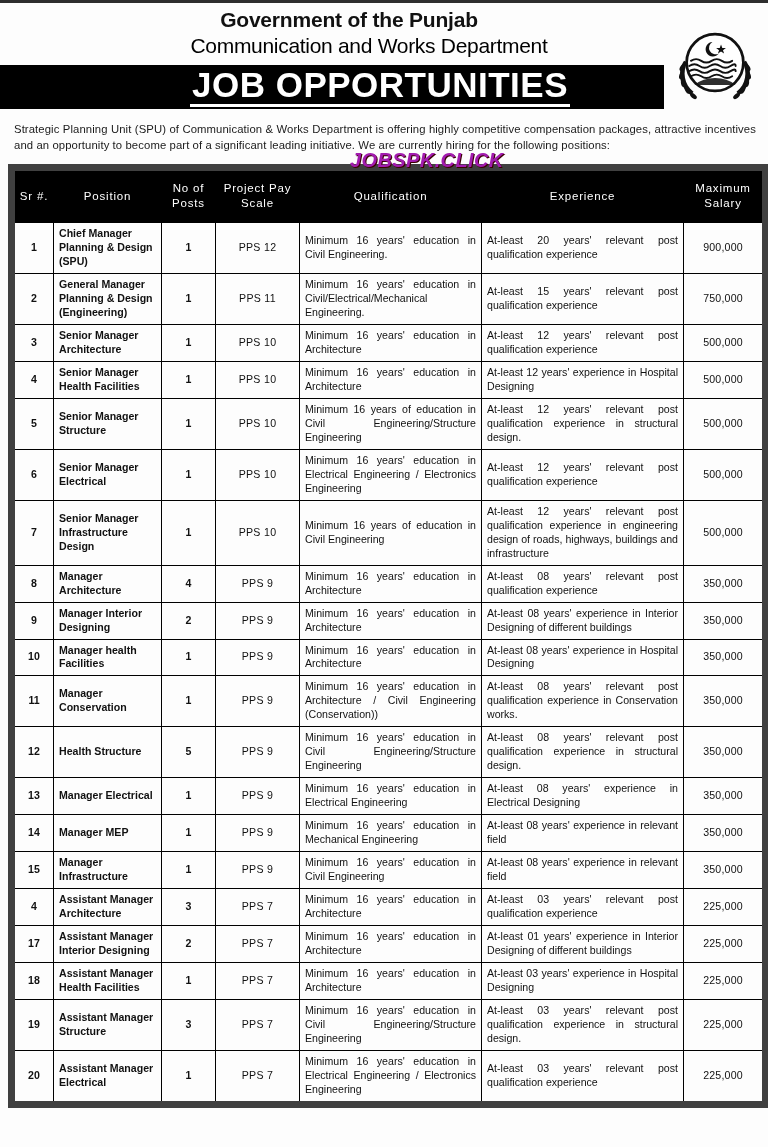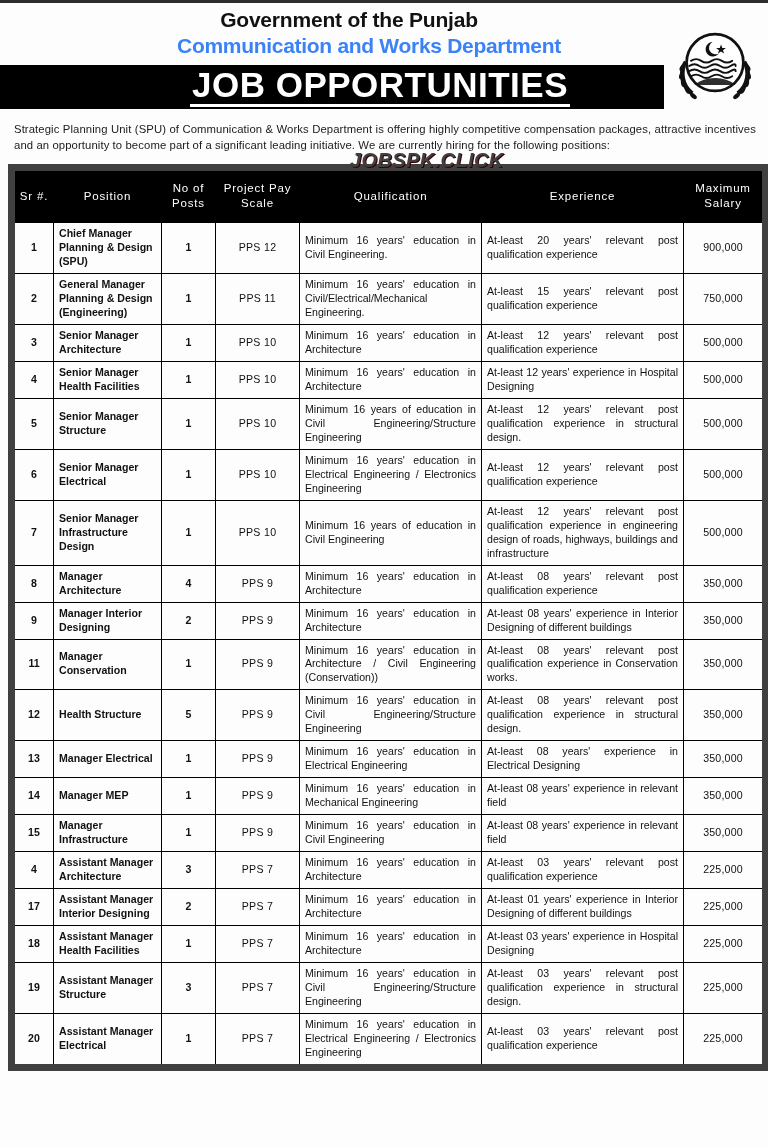--- a/index.html
+++ b/index.html
@@ -37,26 +37,26 @@
     text-align: center;
     font-weight: bold;
     font-size: 21px;
     letter-spacing: -0.2px;
     line-height: 1.25;
     padding-right: 70px;
     color: #111;
   }
   .dept-title {
     text-align: center;
-    font-weight: bold;
+    font-weight: normal;
     font-size: 21px;
     letter-spacing: -0.3px;
     line-height: 1.25;
     padding-right: 30px;
-    color: #3b82f6;
+    color: #000000;
   }
 
   .banner-wrap {
     position: relative;
     margin-top: 5px;
     height: 48px;
   }
   .banner {
     position: absolute;
     left: 0; top: 0;
@@ -98,21 +98,21 @@
     letter-spacing: 0.1px;
   }
   .watermark {
     position: absolute;
     left: 336px;
     top: 24px;
     font-family: "Liberation Sans", sans-serif;
     font-weight: bold;
     font-style: italic;
     font-size: 20px;
-    color: #404040;
+    color: #a21caf;
     letter-spacing: 0.4px;
     text-shadow: 1px 1px 0 #3a0000;
     white-space: nowrap;
   }
 
   
   .tbl-wrap {
     margin: 10px 6px 0 8px;
   }
   table.jobs {
@@ -318,20 +318,29 @@
           <tr>
             <td class="c-sr">9</td>
             <td class="c-pos">Manager Interior Designing</td>
             <td class="c-posts">2</td>
             <td class="c-pps">PPS 9</td>
             <td class="c-qual">Minimum 16 years' education in Architecture</td>
             <td class="c-exp">At-least 08 years' experience in Interior Designing of different buildings</td>
             <td class="c-sal">350,000</td>
           </tr>
           <tr>
+            <td class="c-sr">10</td>
+            <td class="c-pos">Manager health Facilities</td>
+            <td class="c-posts">1</td>
+            <td class="c-pps">PPS 9</td>
+            <td class="c-qual">Minimum 16 years' education in Architecture</td>
+            <td class="c-exp">At-least 08 years' experience in Hospital Designing</td>
+            <td class="c-sal">350,000</td>
+          </tr>
+          <tr>
             <td class="c-sr">11</td>
             <td class="c-pos">Manager Conservation</td>
             <td class="c-posts">1</td>
             <td class="c-pps">PPS 9</td>
             <td class="c-qual">Minimum 16 years' education in Architecture / Civil Engineering (Conservation))</td>
             <td class="c-exp">At-least 08 years' relevant post qualification experience in Conservation works.</td>
             <td class="c-sal">350,000</td>
           </tr>
           <tr>
             <td class="c-sr">12</td>

